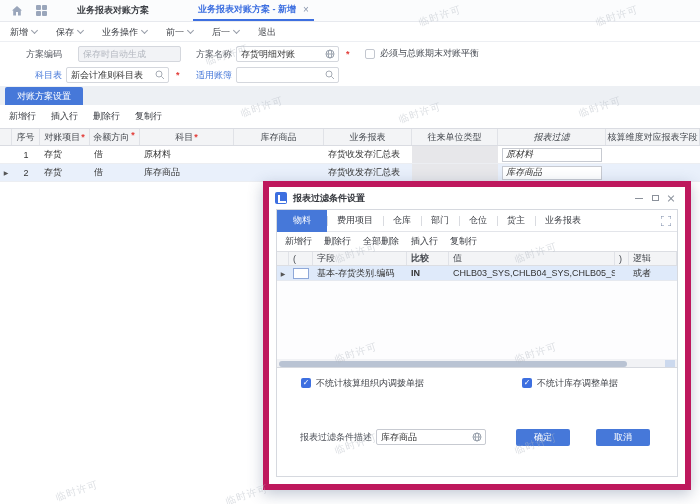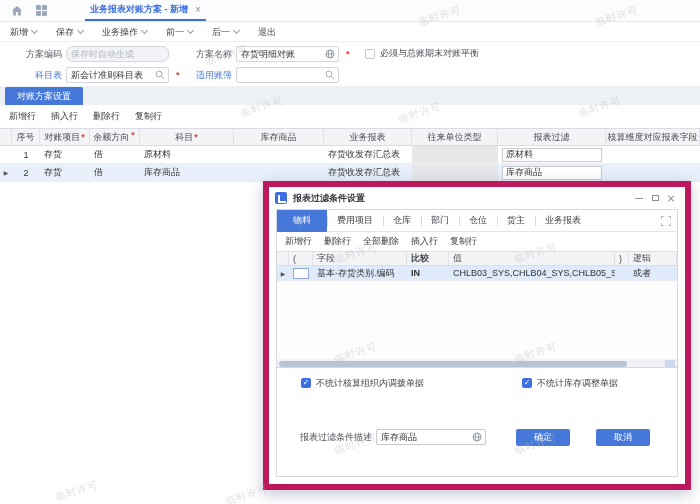--- a/index.html
+++ b/index.html
@@ -49,21 +49,21 @@
   .panel { position:absolute; top:105px; left:0; right:0; bottom:0; background:#fff; }
   .rowtools { display:flex; gap:15px; padding:5px 0 5px 9px; color:#3a3d43; }
   .rowtools span { cursor:pointer; }
   .mgrid { border-top:1px solid #dadce2; }
   .mrow { display:flex; height:18px; align-items:stretch; border-bottom:1px solid #eceef2; }
   .mhead { background:#f3f4f6; height:17px; border-bottom:1px solid #dadce2; }
   .mc { display:flex; align-items:center; padding:0 4px; overflow:hidden; white-space:nowrap; }
   .mhead .mc { border-right:1px solid #e0e2e7; color:#45494f; justify-content:center; gap:1px; }
   .c-ind{width:12px; padding:0; justify-content:center;} .c-seq{width:28px; justify-content:center;}
   .c-item{width:50px;} .c-dir{width:50px;font-family:Liberation Mono, monospace;} .c-subj{width:94px;} .c-dim{width:90px;}
-  .c-rep{width:88px;} .c-unit{width:86px;} .c-flt{width:108px;} .c-dimf{flex:1;}
+  .c-rep{width:88px;} .c-unit{width:86px;} .c-flt{width:108px;font-style:italic;} .c-dimf{flex:1;}
   .row-sel { background:#e9f0fb; }
   .cell-disabled { background:#e7e7ea; }
   .fltbox { background:#fff; border:1px solid #c7cad1; height:14px; width:100%; display:flex; align-items:center; padding:0 3px; }
   .ind-arrow { font-size:6px; color:#555; }
 
   
   .wm { position:absolute; color:rgba(178,183,192,0.45); font-size:10px; letter-spacing:1px;
         transform:rotate(-18deg); pointer-events:none; z-index:50; }
 
   
@@ -126,20 +126,21 @@
 <div class="tabstrip">
   <svg class="home-ic" viewBox="0 0 12 12">
     <path d="M6 1 L11 5.5 L9.8 5.5 L9.8 10.5 L7 10.5 L7 7 L5 7 L5 10.5 L2.2 10.5 L2.2 5.5 L1 5.5 Z" fill="#9aa6bb"></path>
   </svg>
   <span class="grid-ic">
       <i></i>
       <i></i>
       <i></i>
       <i></i>
     </span>
+  <span class="tab1">业务报表对账方案</span>
   <span class="tab2">
     <span>业务报表对账方案 - 新增</span>
     <span class="x">×</span>
   </span>
 </div>
 
 <div class="toolbar">
   <span class="tbtn">
       <span>新增</span>
       <span class="caret"></span>
@@ -160,21 +161,21 @@
       <span>后一</span>
       <span class="caret"></span>
     </span>
   <span class="tbtn">
       <span>退出</span>
     </span>
 </div>
 
 <div class="form">
   <span class="flabel" style="left:-8px; top:4px;">方案编码</span>
-  <input class="finput" style="left: 66px; top: 4px; border-radius: 7px;" disabled="" placeholder="保存时自动生成">
+  <input class="finput" style="left: 78px; top: 4px;" disabled="" placeholder="保存时自动生成">
 
   <span class="flabel" style="left:162px; top:4px;">方案名称</span>
   <span class="inwrap" style="position:absolute; left:236px; top:4px;">
     <input class="finput" style="position: static;" value="存货明细对账">
     <svg width="10" height="10" viewBox="0 0 10 10">
       <circle cx="5" cy="5" r="4" fill="none" stroke="#9aa2ad"></circle>
         <ellipse cx="5" cy="5" rx="1.8" ry="4" fill="none" stroke="#9aa2ad"></ellipse>
         <line x1="1" y1="5" x2="9" y2="5" stroke="#9aa2ad"></line>
     </svg>
   </span>

